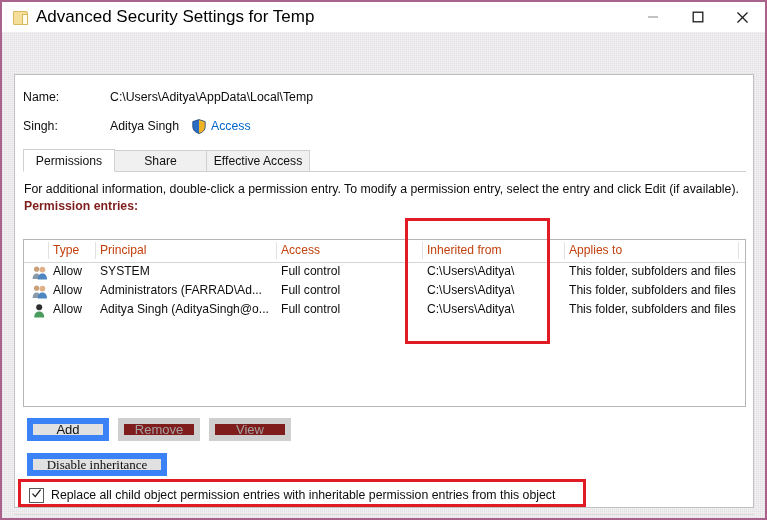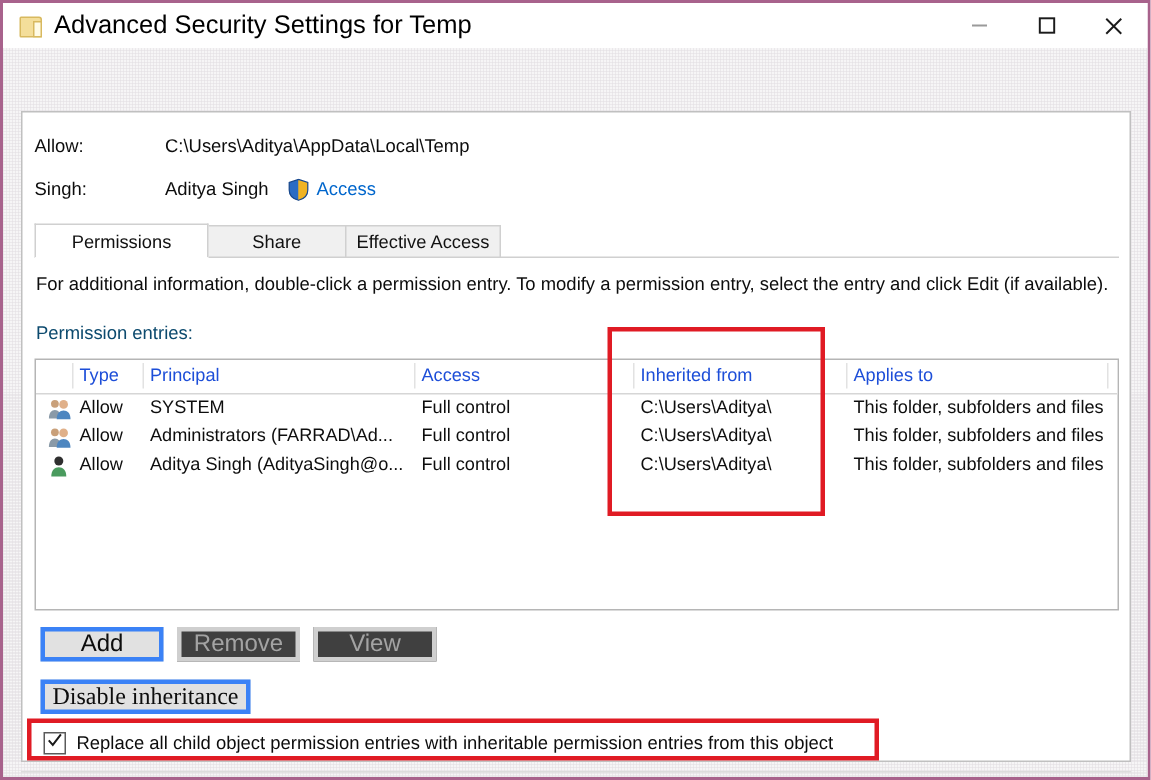--- a/index.html
+++ b/index.html
@@ -119,51 +119,51 @@
     margin-right: -1px;
     position: relative; z-index: 1;
     padding: 0 14px;
   }
   .tab.active {
     background: #ffffff;
     border-bottom: 1px solid #ffffff;
     z-index: 3;
     height: 23px;
   }
-  #tab-permissions { width: 116px; padding: 0; }
+  #tab-permissions { width: 92px; padding: 0; }
   #tab-share       { width: 93px; padding: 0; }
   #tab-auditing    { width: 93px; padding: 0; }
   #tab-effective   { width: 104px; padding: 0; }
   
   #info-text {
     position: absolute; left: 9px; top: 107px;
     font-size: 12.3px; color: #0d0d0d; white-space: nowrap;
   }
   #entries-label {
-    position: absolute; left: 9px; top: 140px;
-    font-size: 12.3px; color: #0c4a6e; white-space: nowrap;
+    position: absolute; left: 9px; top: 124px;
+    font-size: 12.3px; color: #7f1d1d; white-space: nowrap; font-weight: bold;
   }
   
   #listview {
     position: absolute; left: 8px; top: 164px;
     width: 723px; height: 168px;
     border: 1px solid #b5b5b5;
     background: #ffffff;
     box-sizing: border-box;
     overflow: hidden;
   }
   #listhead {
     position: relative;
     height: 22px;
     border-bottom: 1px solid #d6d6d6;
     background: #ffffff;
   }
   .hcell {
     position: absolute; top: 3px;
-    font-size: 12.1px; color: #1d4ed8;
+    font-size: 12.1px; color: #c2410c;
     white-space: nowrap;
   }
   .hsep {
     position: absolute; top: 2px;
     width: 1px; height: 17px;
     background: #e2e2e2;
   }
   .row {
     position: relative;
     height: 19px;
@@ -189,32 +189,32 @@
   .s-type   { left: 24px; }
   .s-prin   { left: 71px; }
   .s-access { left: 252px; }
   .s-inh    { left: 398px; }
   .s-appl   { left: 540px; }
   .s-last   { left: 714px; }
   
   .btn {
     position: absolute;
     box-sizing: border-box;
-    border: 3px solid #3b82f6;
+    border: 6px solid #3b82f6;
     background: #e1e1e1;
-    font-size: 16px;
+    font-size: 13px;
     color: #0d0d0d;
     display: flex; align-items: center; justify-content: center;
     cursor: pointer;
     font-family: "Liberation Sans", sans-serif;
   }
   .btn.disabled {
     color: #a3a3a3;
     border-color: #cfcfcf;
-    background: #404040;
+    background: #7f1d1d;
     cursor: default;
   }
   #btn-add       { left: 12px;  top: 343px; width: 82px; height: 23px; }
   #btn-remove    { left: 103px; top: 343px; width: 82px; height: 23px; }
   #btn-view      { left: 194px; top: 343px; width: 82px; height: 23px; }
   #btn-disable   { left: 12px;  top: 378px; width: 140px; height: 23px; font-family: Liberation Serif, serif; }
   
   #replace-row {
     position: absolute;
     left: 4px; top: 407px;
@@ -278,21 +278,21 @@
             <line x1="11.5" y1="1.5" x2="1.5" y2="11.5" stroke="#1b1b1b" stroke-width="1.3"></line>
           </svg>
       </div>
     </div>
   </div>
 
   <div id="body-bg">
 
     <div id="panel">
 
-      <div class="fieldrow" id="lbl-name">Allow:</div>
+      <div class="fieldrow" id="lbl-name">Name:</div>
       <div class="fieldrow" id="val-name">C:\Users\Aditya\AppData\Local\Temp</div>
       <div class="fieldrow" id="lbl-owner">Singh:</div>
       <div class="fieldrow" id="val-owner">Aditya Singh</div>
       <div id="shield">
         <svg width="14" height="15" viewBox="0 0 14 15">
           <path d="M7 0.6 L13.2 2.6 L13.2 7.6 C13.2 11.2 10.5 13.6 7 14.5 C3.5 13.6 0.8 11.2 0.8 7.6 L0.8 2.6 Z" fill="#f0b323"></path>
           <path d="M7 0.6 L0.8 2.6 L0.8 7.6 C0.8 11.2 3.5 13.6 7 14.5 Z" fill="#2a6cc4"></path>
           <path d="M7 0.6 L13.2 2.6 L13.2 7.6 C13.2 11.2 10.5 13.6 7 14.5 Z" fill="#f0b323"></path>
           <path d="M7 0.6 L13.2 2.6 L13.2 7.6 C13.2 11.2 10.5 13.6 7 14.5 C3.5 13.6 0.8 11.2 0.8 7.6 L0.8 2.6 Z" fill="none" stroke="#17488f" stroke-width="0.8"></path>
         </svg>

